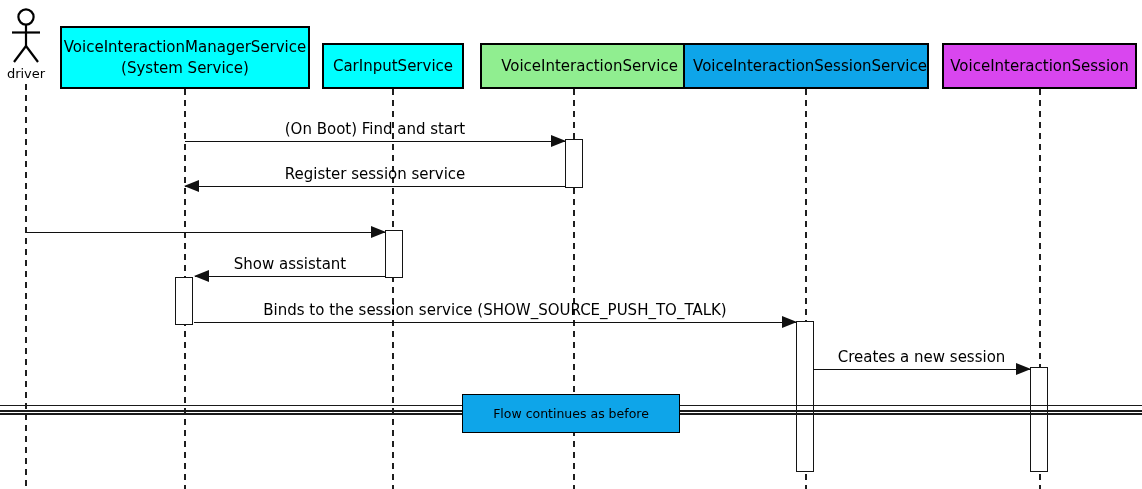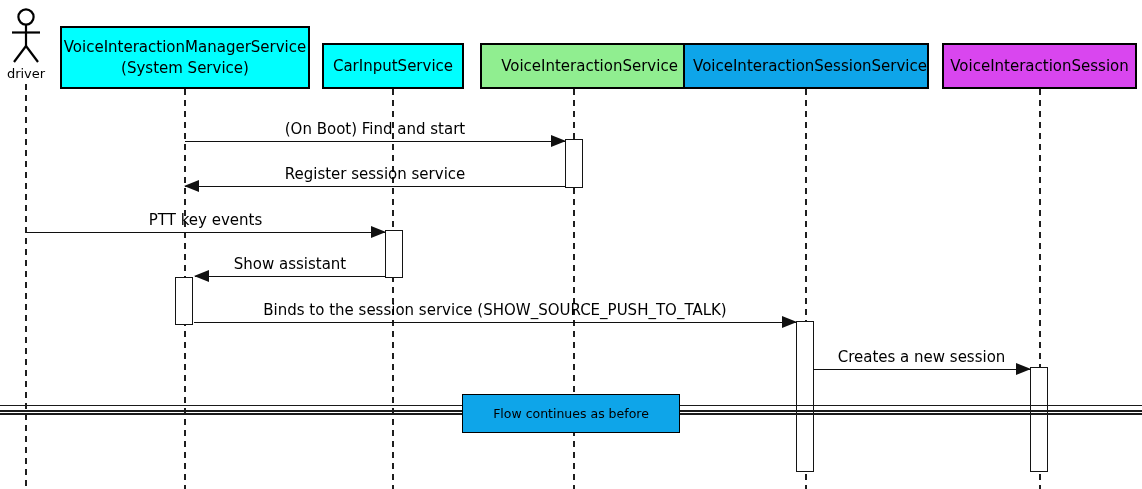--- a/index.html
+++ b/index.html
@@ -101,21 +101,20 @@
     <div class="arrowhead right"></div>
   </div>
 
   <div class="message" style="left:185px;top:165px;width:380px">
     <span class="msg-label">Register session service</span>
     <div class="msg-line"></div>
     <div class="arrowhead left"></div>
   </div>
 
   <div class="message" style="left:26px;top:211px;width:359px">
-    <span class="msg-label">PTT key events</span>
     <div class="msg-line"></div>
     <div class="arrowhead right"></div>
   </div>
 
   <div class="message" style="left:195px;top:255px;width:190px">
     <span class="msg-label">Show assistant</span>
     <div class="msg-line"></div>
     <div class="arrowhead left"></div>
   </div>
 

